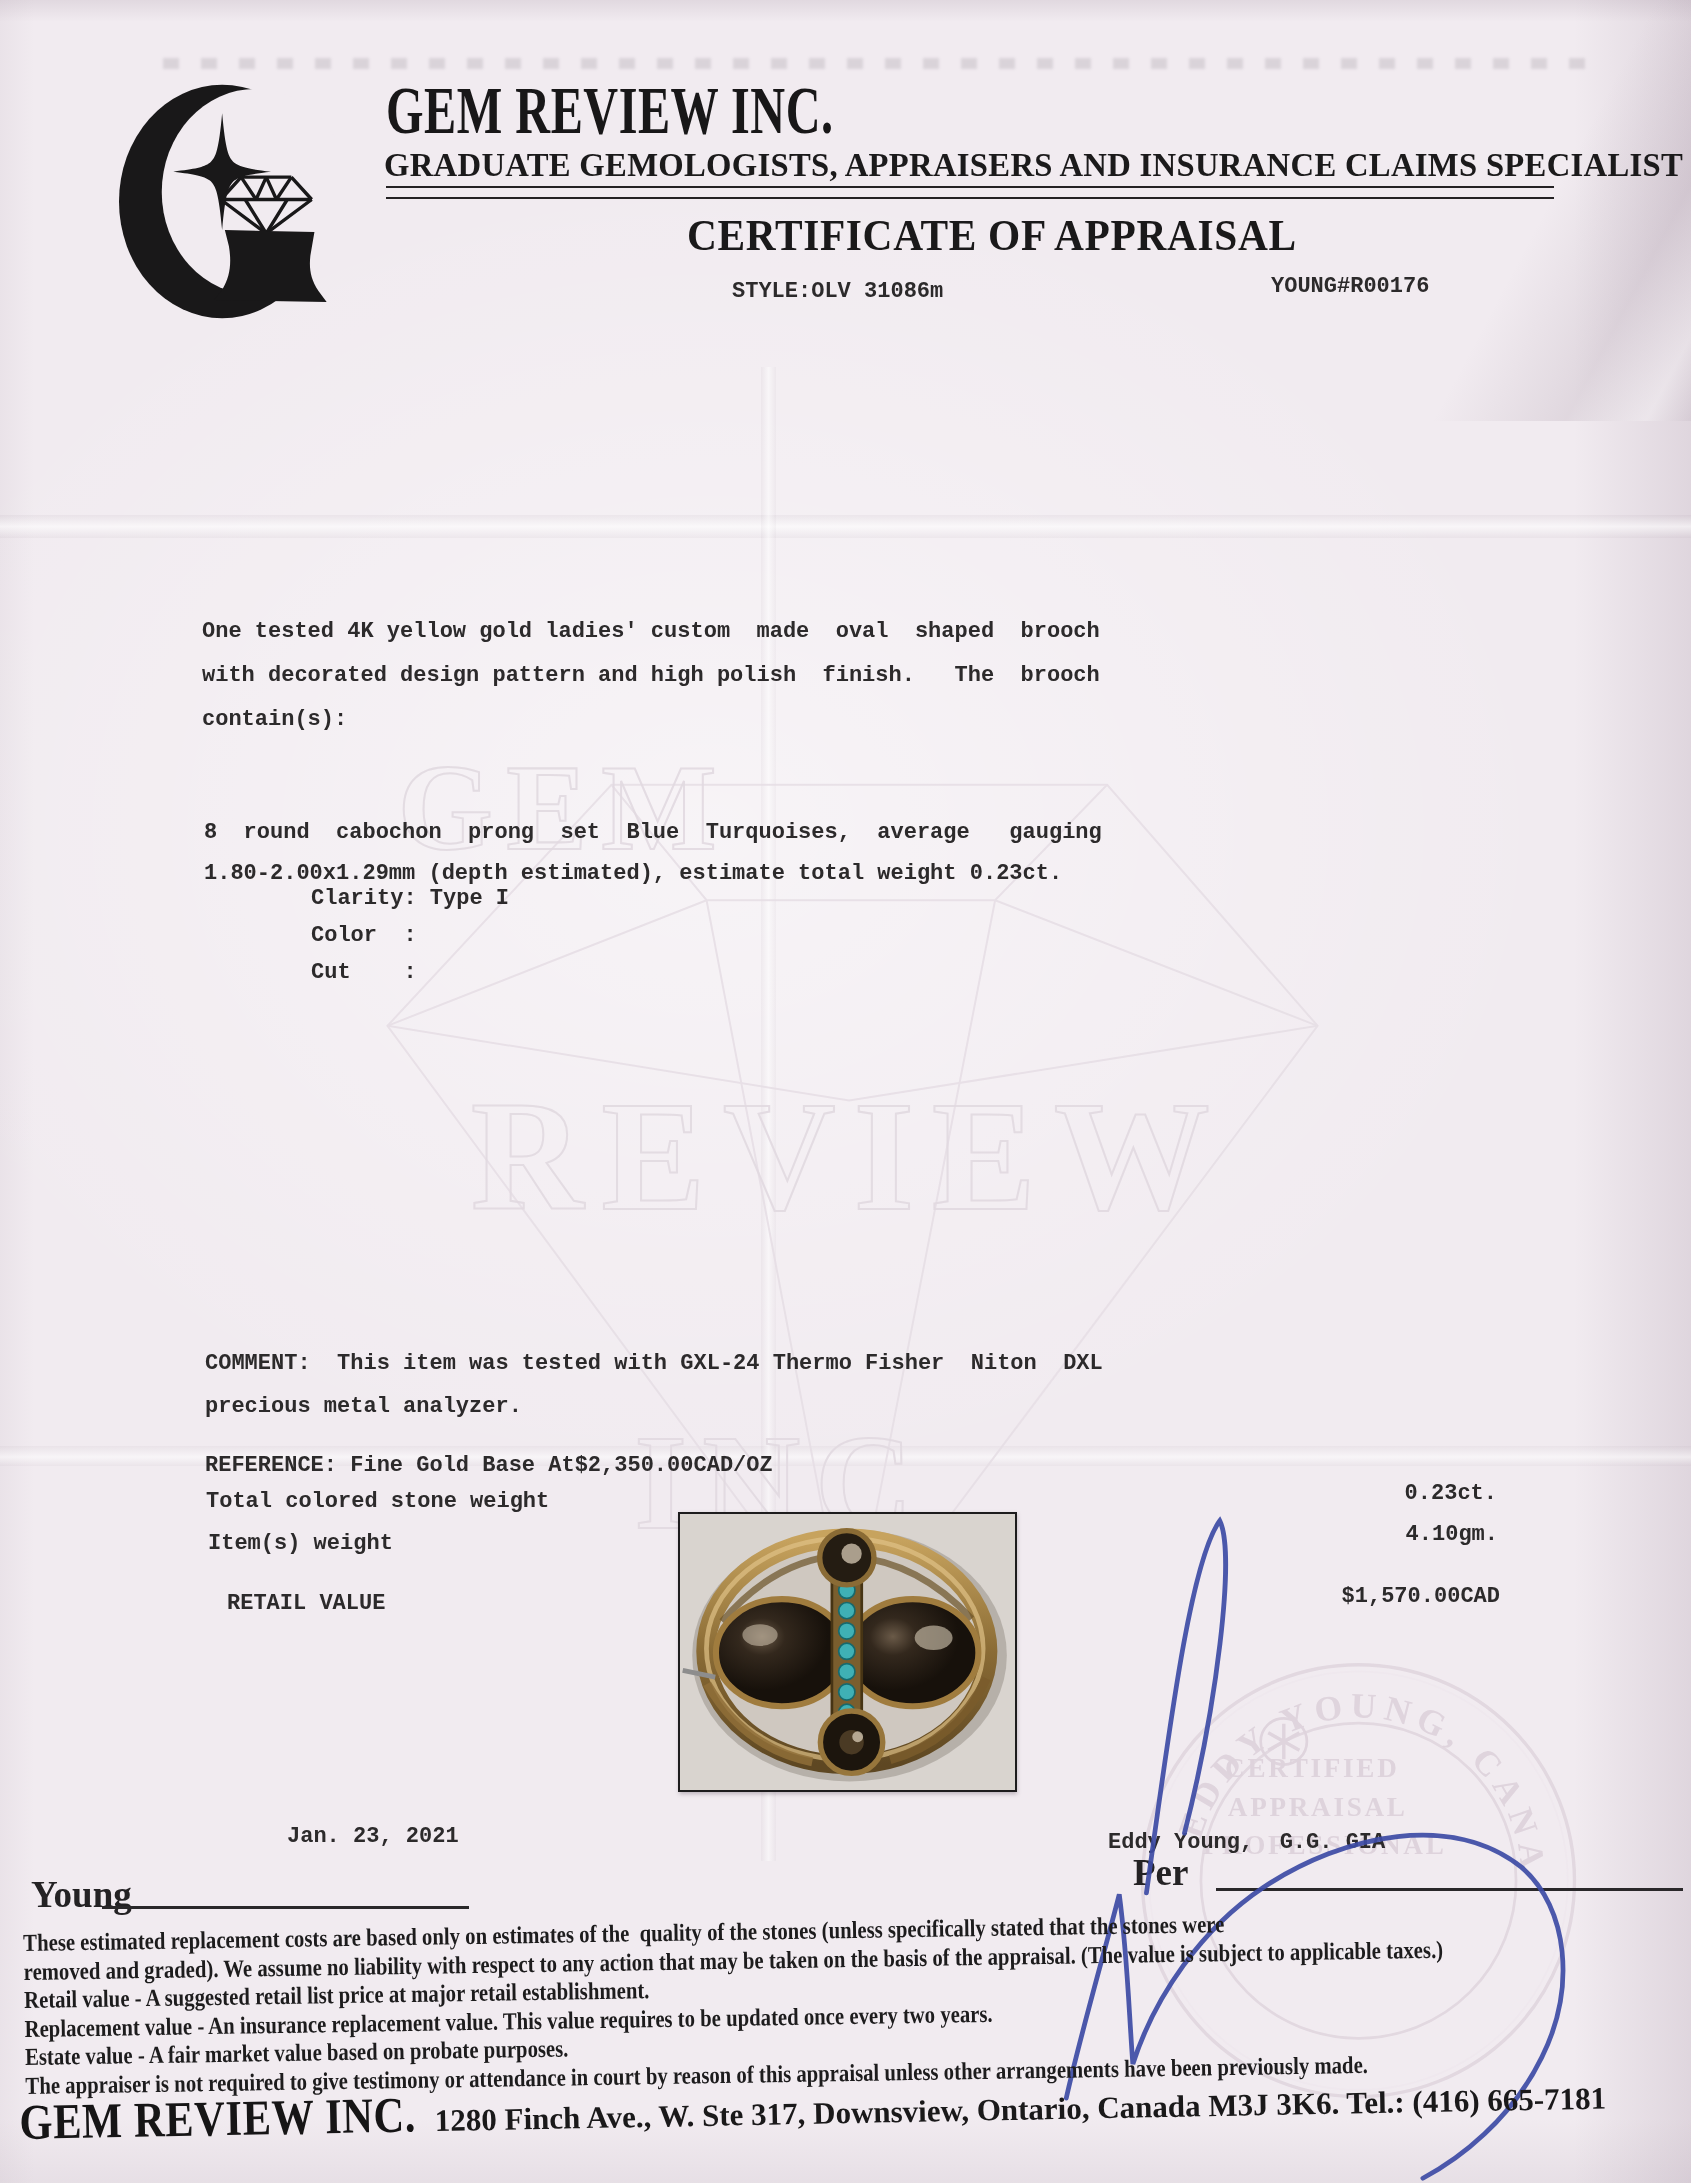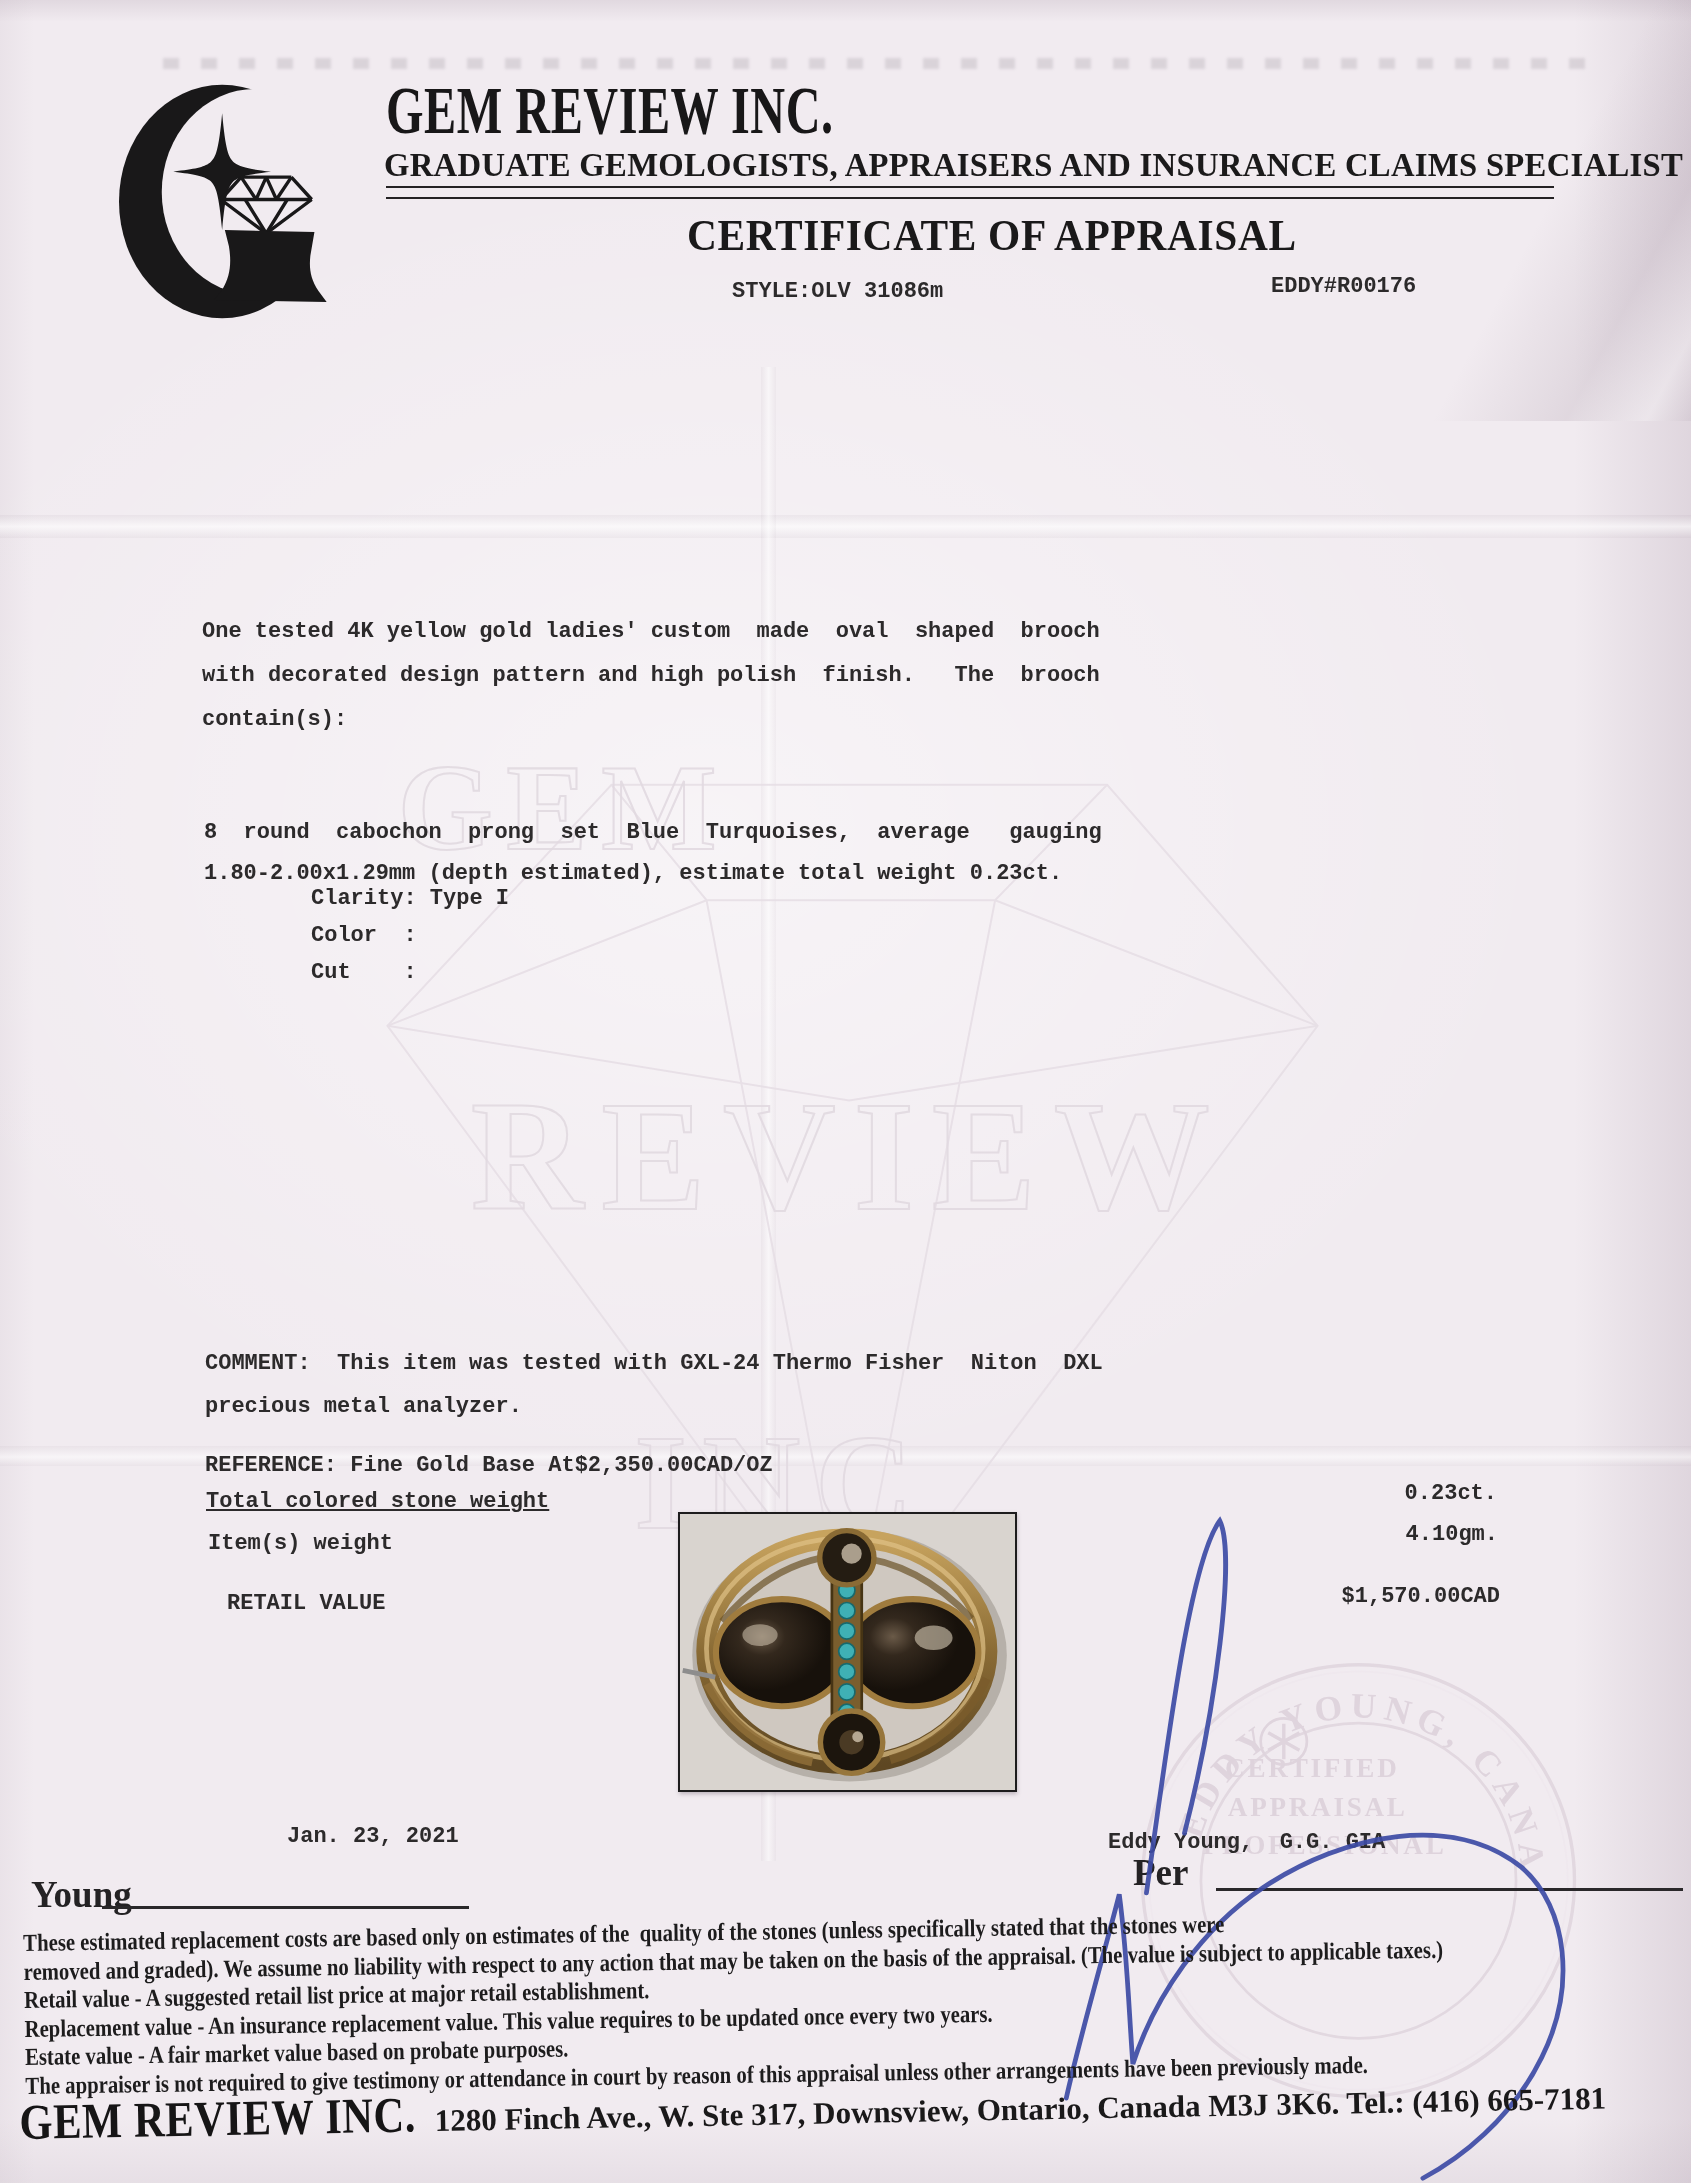--- a/index.html
+++ b/index.html
@@ -37,21 +37,21 @@
   .cert-title{left:687px;top:209px;font-size:45px;font-weight:bold;letter-spacing:0.7px;
         transform:scaleX(.92);transform-origin:0 0;white-space:nowrap;color:#1a191a;}
   .style-num{left:732px;top:270px;}
   .cert-num{left:1271px;top:265px;}
   
   .desc{left:202px;top:610px;}
   .stones{left:204px;top:812px;line-height:41px;}
   .grading{left:311px;top:880px;line-height:37px;}
   .comment{left:205px;top:1342px;line-height:43px;}
   .ref{left:205px;top:1444px;}
-  .tot-label{left:206px;top:1480px;text-decoration:underline;}
+  .tot-label{left:206px;top:1480px;}
   .tot-value{right:195px;top:1472px;margin-left:28px;}
   .item-label{left:208px;top:1522px;}
   .item-value{right:194px;top:1513px;margin-left:45px;}
   .retail-label{left:227px;top:1582px;}
   .retail-value{right:192px;top:1575px;}
   
   .photo{left:678px;top:1512px;width:335px;height:276px;border:2.7px solid #1d1c1d;
          background:#d9d4cf;box-shadow:1.4px 2px 4.1px rgba(90,75,88,0.35);}
   
   .date-value{left:287px;top:1815px;}
@@ -110,21 +110,21 @@
       <path d="M186 183 L217 233 M248 183 L217 233"></path>
     </g>
     <path d="M156 228 L288 231 L282 266 C280 284 282 300 294 318 L306 334 L140 331 L152 316 C164 297 166 276 162 252 Z" fill="#191819"></path>
   </svg>
 
   <div class="abs company">GEM REVIEW INC.</div>
   <div class="abs tagline">GRADUATE GEMOLOGISTS, APPRAISERS AND INSURANCE CLAIMS SPECIALIST</div>
   <div class="abs rule"></div>
   <div class="abs cert-title">CERTIFICATE OF APPRAISAL</div>
   <pre class="abs mono style-num">STYLE:OLV 31086m</pre>
-  <pre class="abs mono cert-num">EDDY#R00176</pre>
+  <pre class="abs mono cert-num">YOUNG#R00176</pre>
 
   <pre class="abs mono desc">One tested 4K yellow gold ladies' custom  made  oval  shaped  brooch
 with decorated design pattern and high polish  finish.   The  brooch
 contain(s):</pre>
   <pre class="abs mono stones">8  round  cabochon  prong  set  Blue  Turquoises,  average   gauging
 1.80-2.00x1.29mm (depth estimated), estimate total weight 0.23ct.</pre>
   <pre class="abs mono grading">Clarity: Type I
 Color  :
 Cut    :</pre>
   <pre class="abs mono comment">COMMENT:  This item was tested with GXL-24 Thermo Fisher  Niton  DXL

